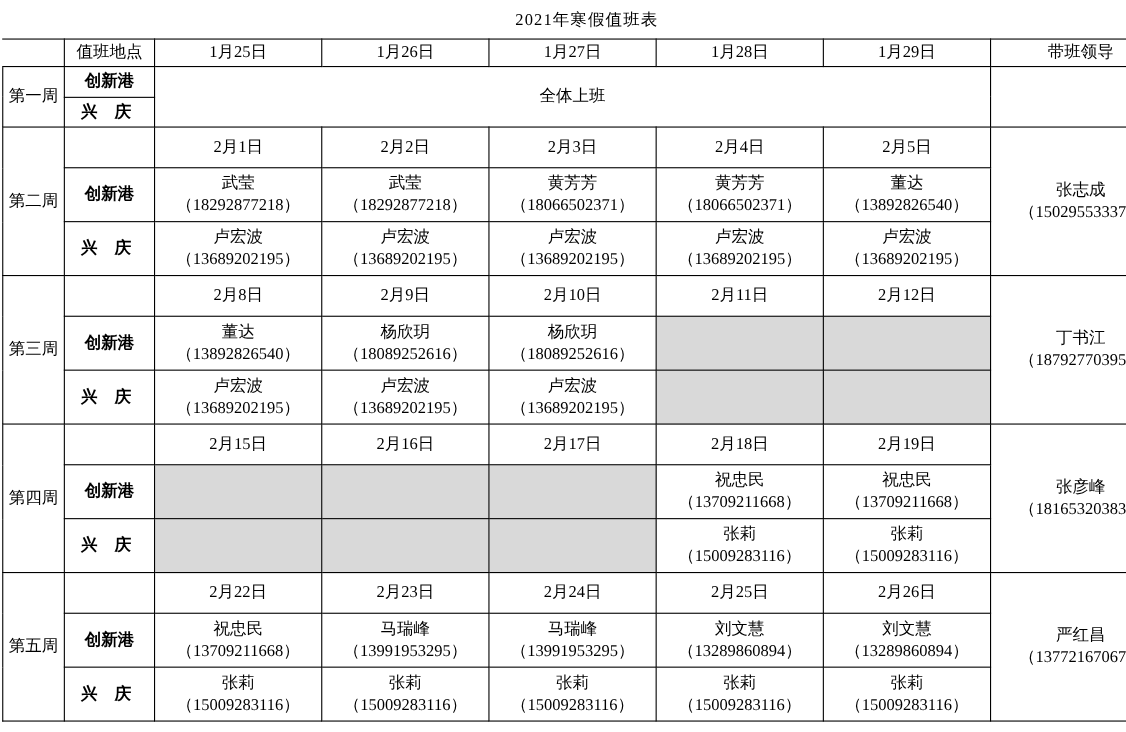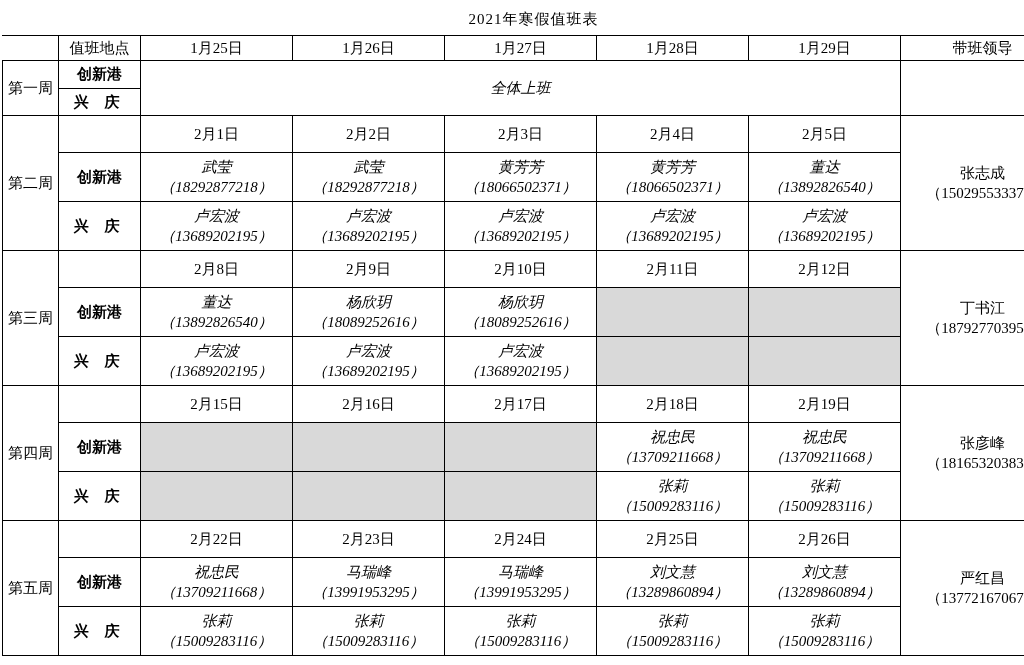--- a/index.html
+++ b/index.html
@@ -61,29 +61,27 @@
   .hdr {
     font-size: 15px;
   }
   .date {
     font-size: 15px;
     height: 32px;
   }
   .name-cell {
     height: 44px;
     font-size: 15px;
-    font-style: italic;
   }
   .shaded {
     background: #d9d9d9;
   }
   .allwork {
     font-size: 16px;
     height: 50px;
-    font-style: italic;
   }
   .leader {
     font-size: 15px;
   }
   .two-line span {
     display: block;
   }
 </style>
 </head>
 <body>

